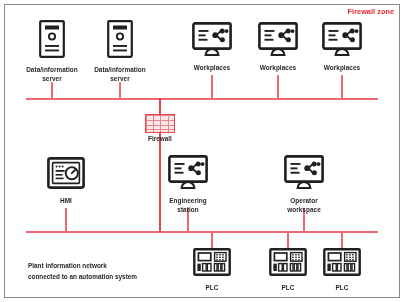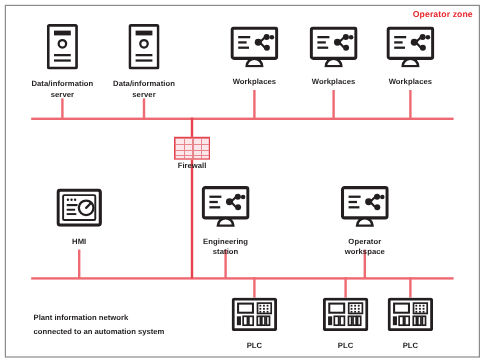--- a/index.html
+++ b/index.html
@@ -100,21 +100,21 @@
     line-height:1.62;
     white-space:pre-line;
   }
 </style>
 </head>
 <body>
 
 <div id="diagram">
   <div class="frame"></div>
 
-  <div class="zone-label">Operator zone</div>
+  <div class="zone-label">Firewall zone</div>
 
   <div class="bus" style="left:26px;top:98px;width:352px;"></div>
   <div class="bus" style="left:26px;top:231px;width:352px;"></div>
 
   <div class="stub" style="left:51px;top:82px;height:17px;"></div>
   <div class="stub" style="left:119px;top:82px;height:17px;"></div>
   <div class="stub" style="left:211px;top:75px;height:24px;"></div>
   <div class="stub" style="left:277px;top:75px;height:24px;"></div>
   <div class="stub" style="left:341px;top:75px;height:24px;"></div>
 

